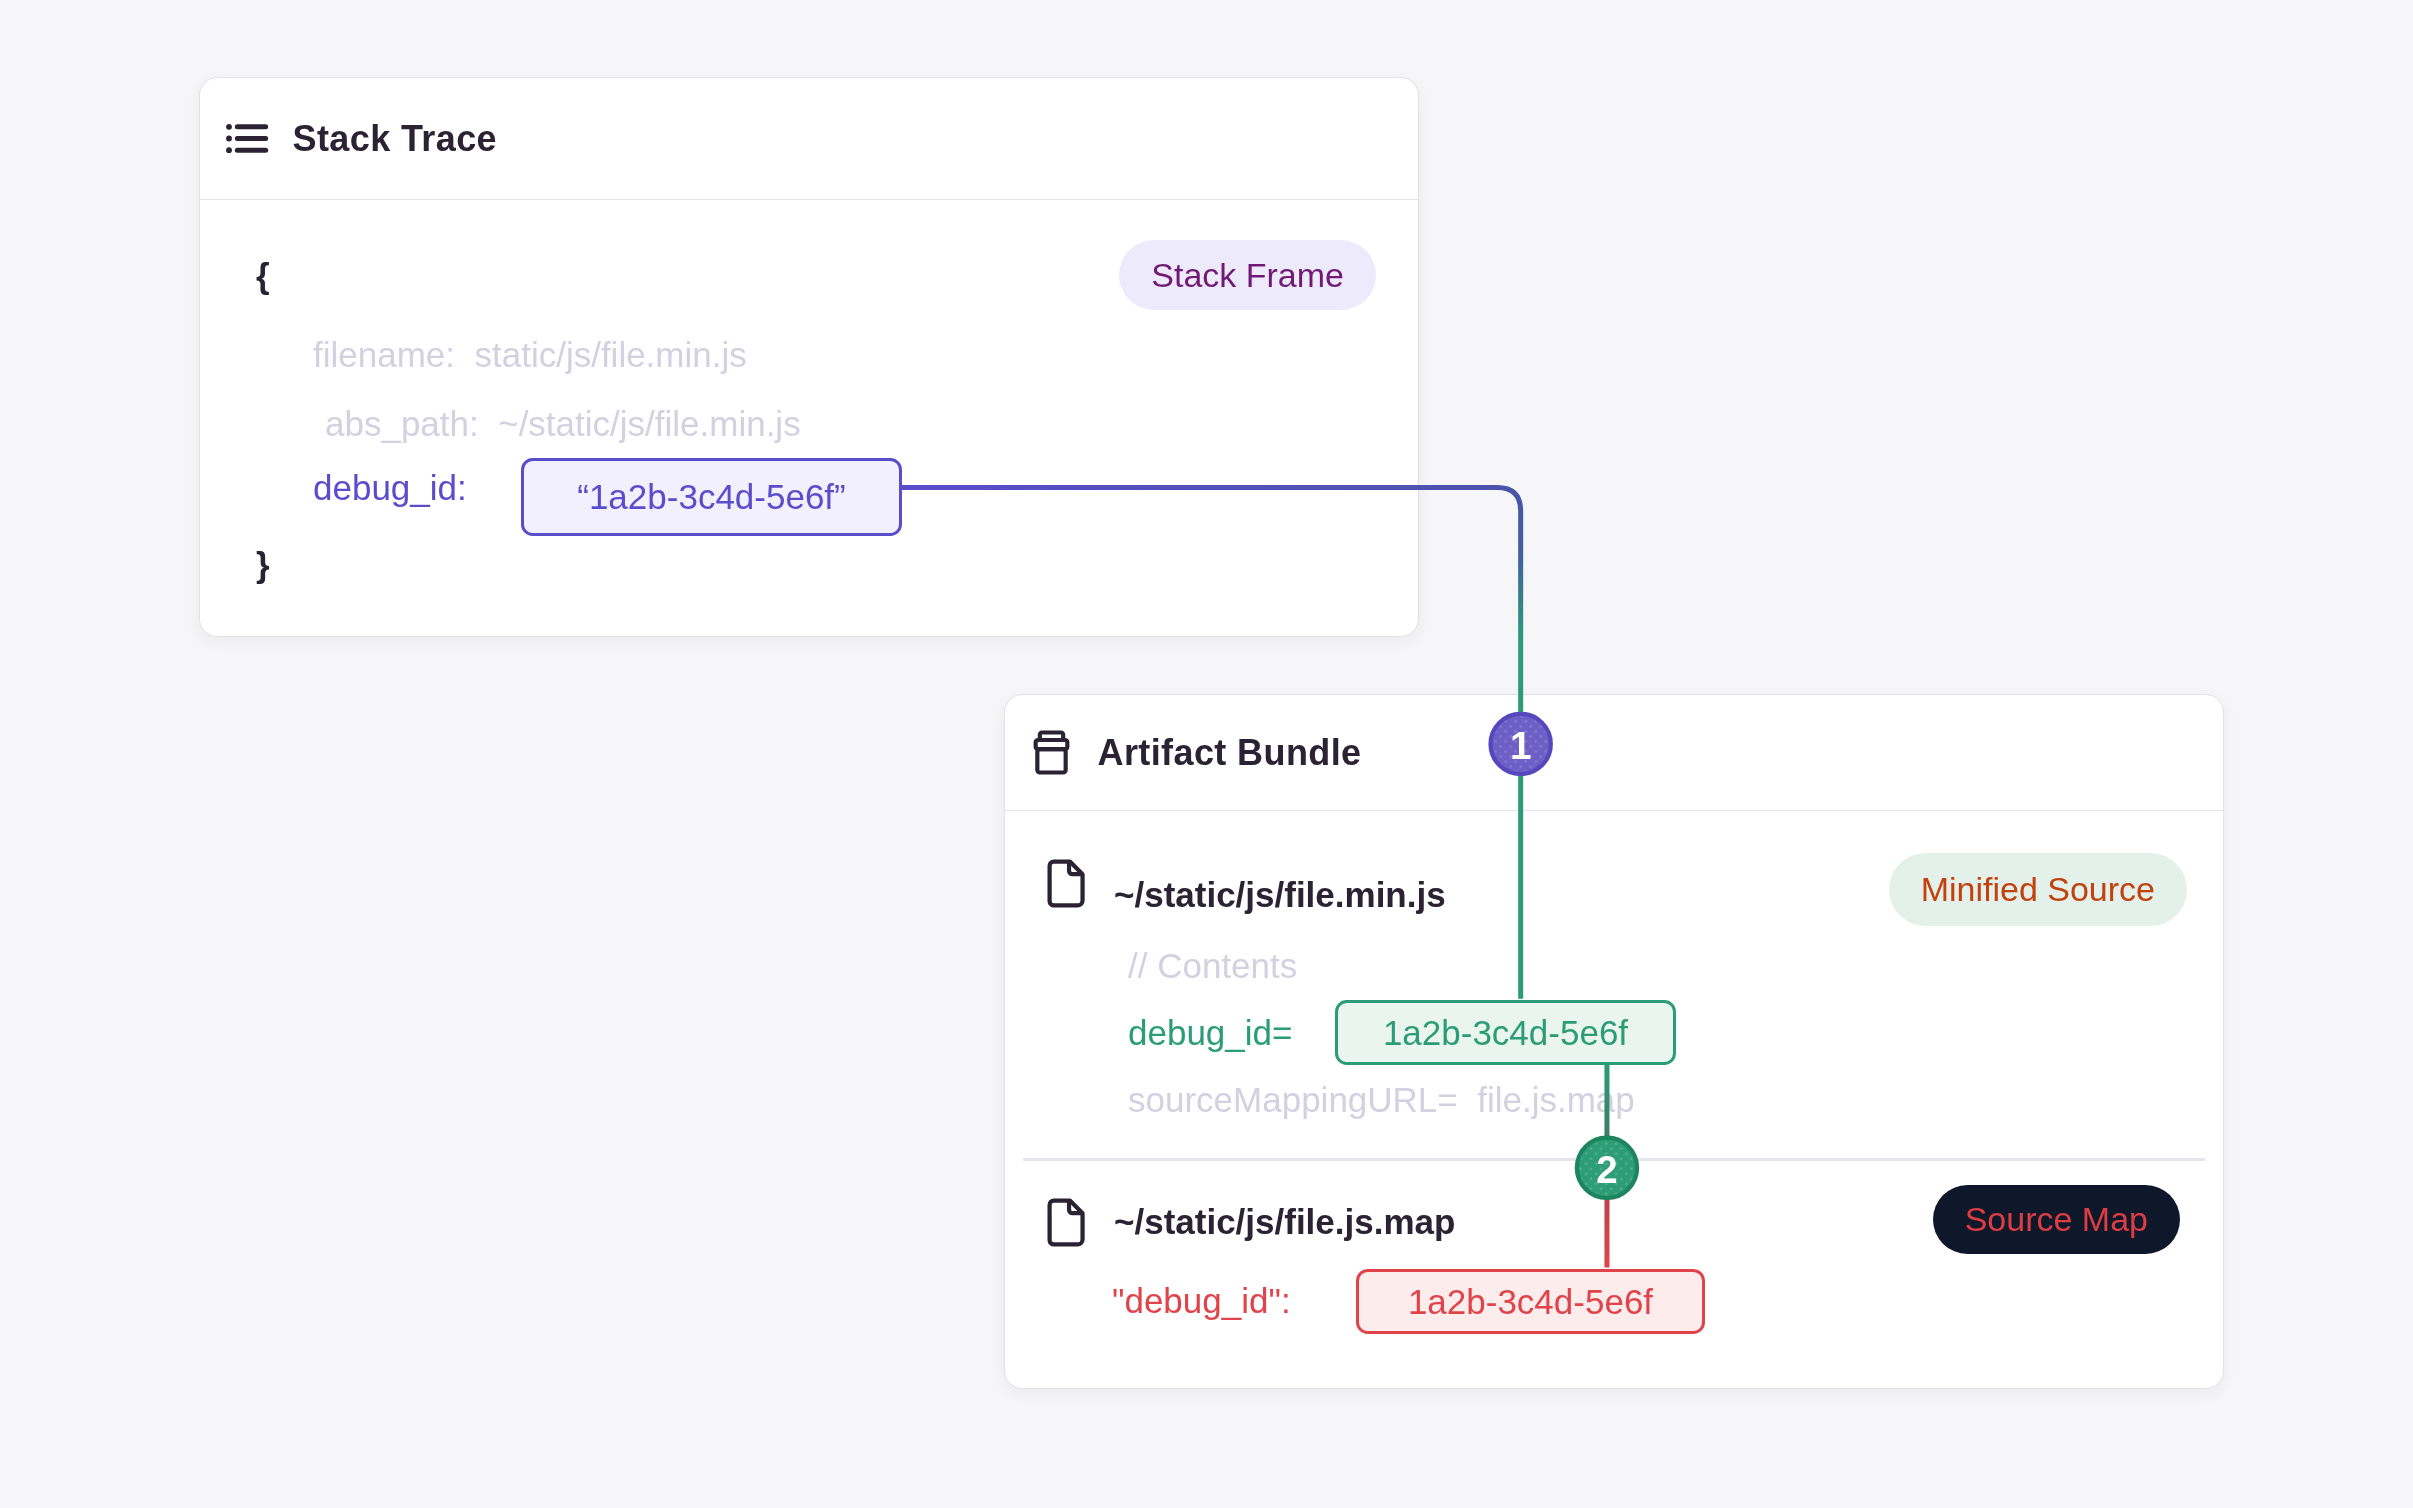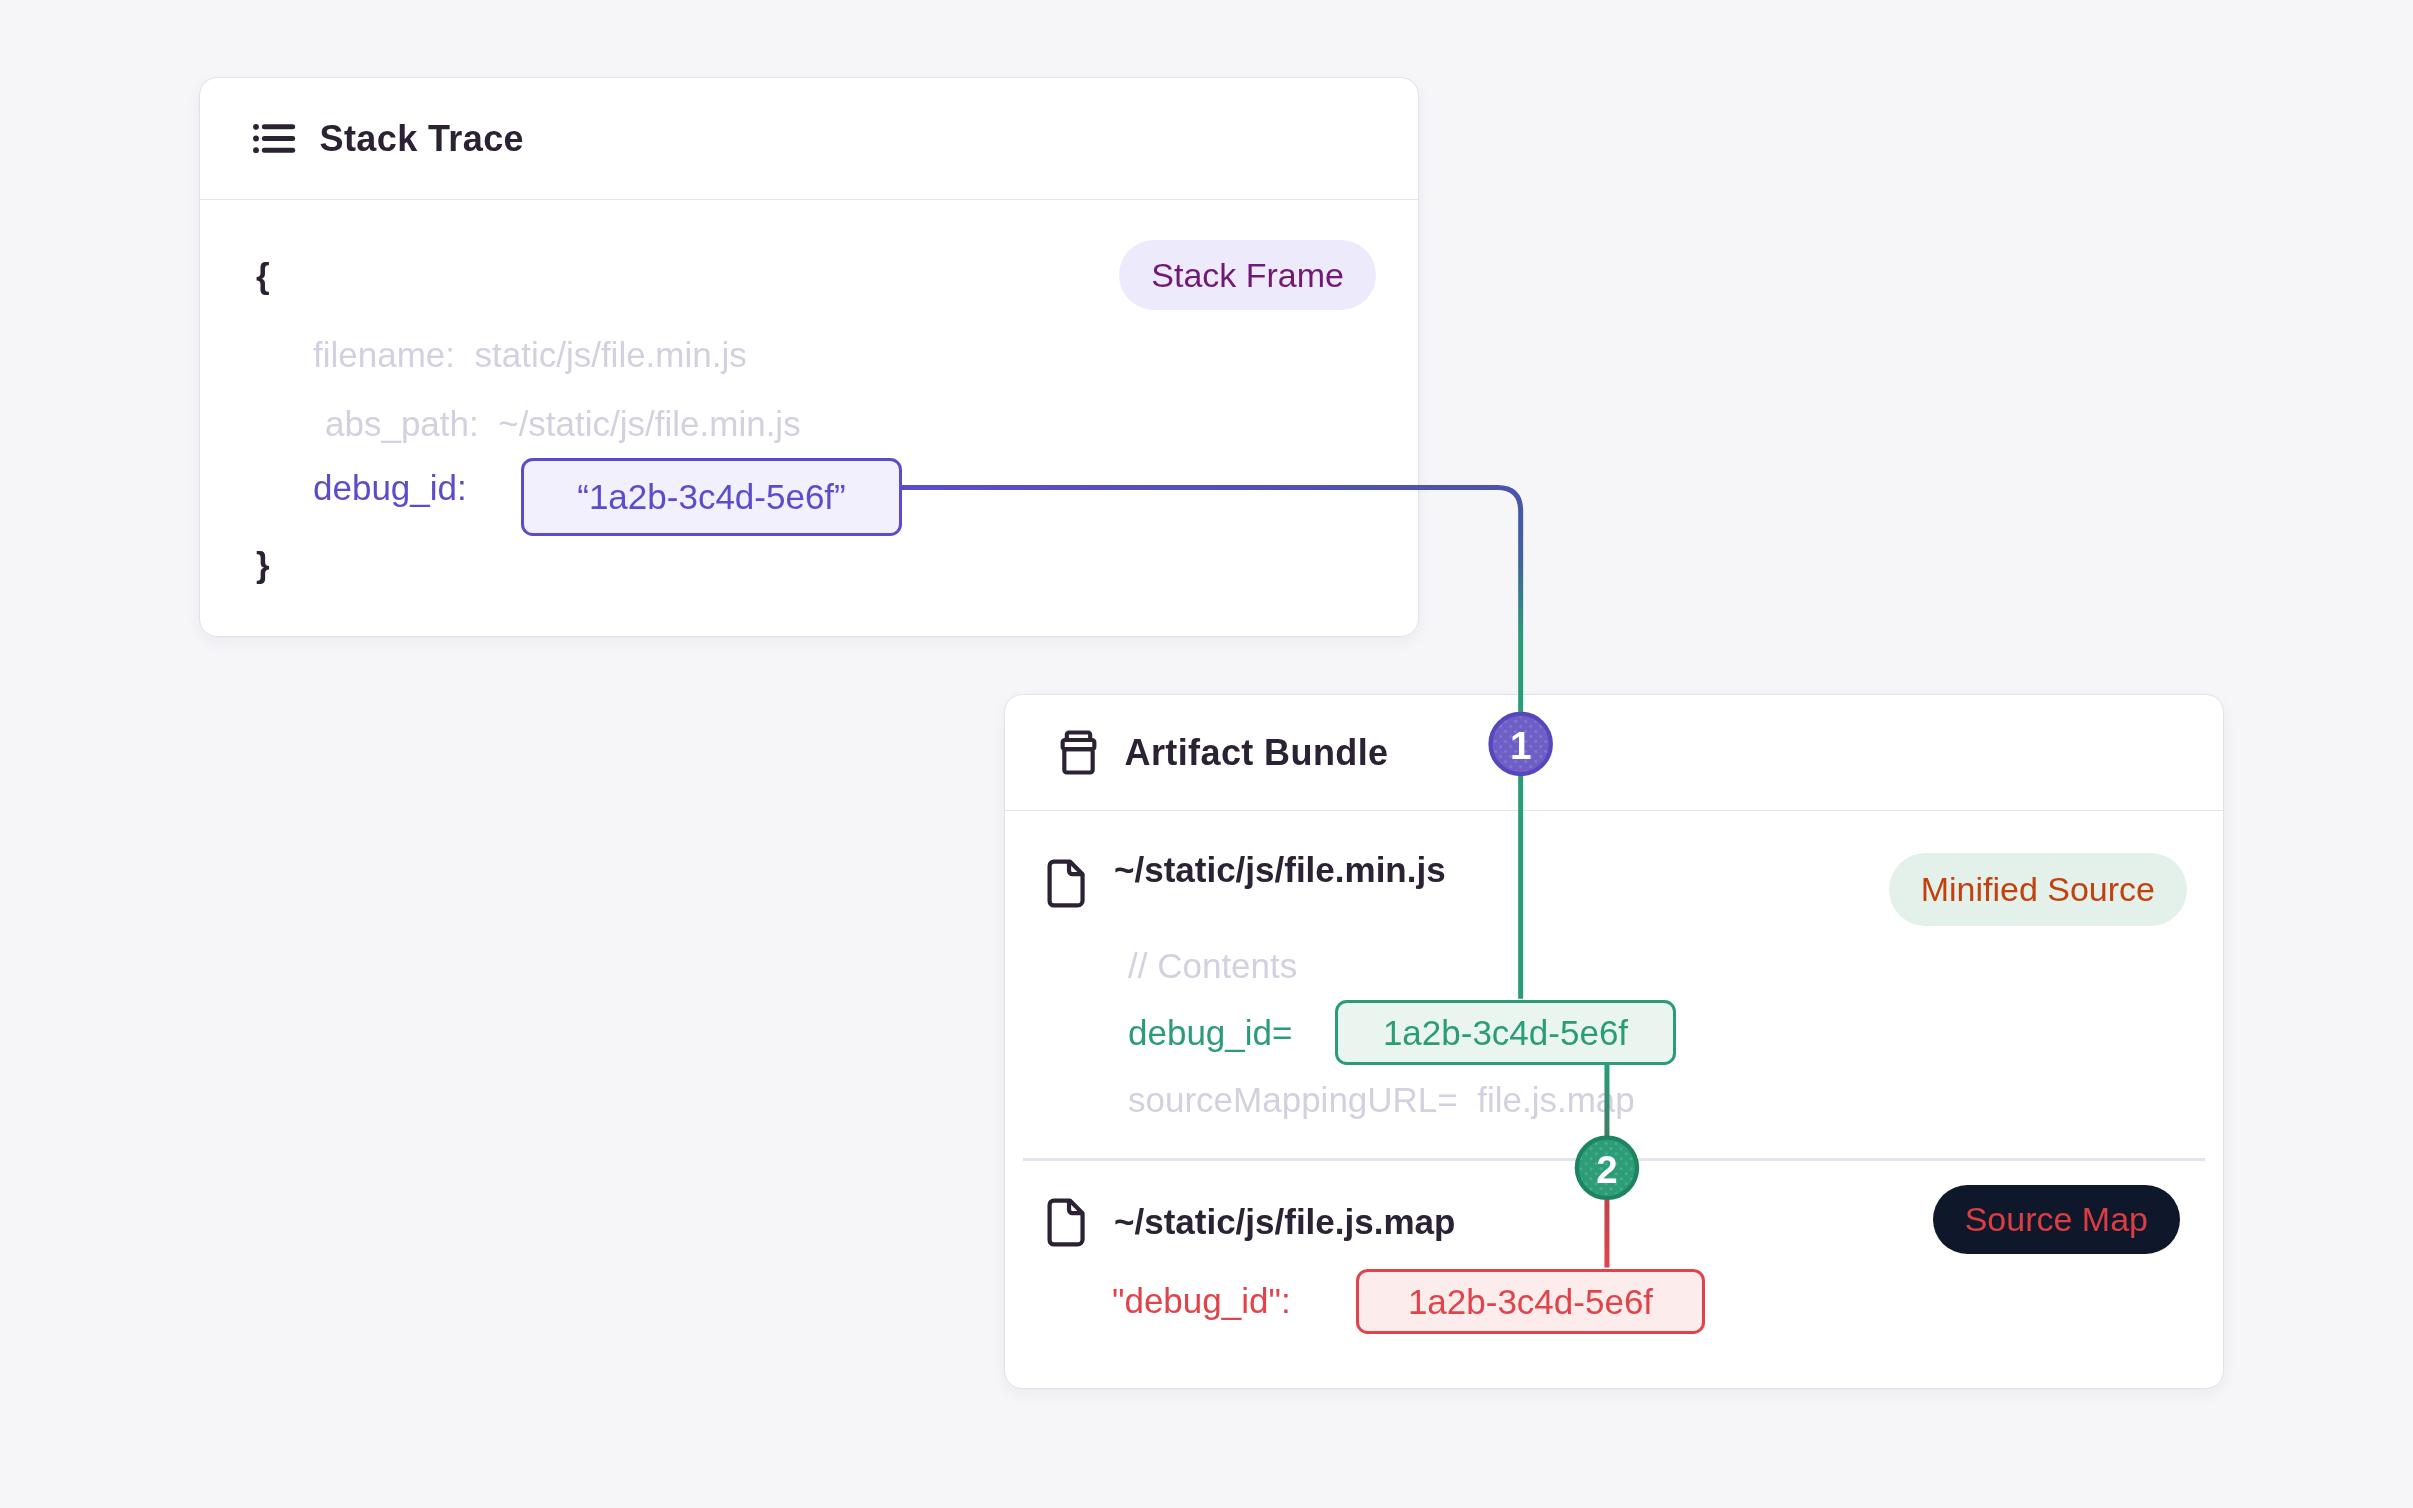--- a/index.html
+++ b/index.html
@@ -17,21 +17,21 @@
     border:1.7px solid #e3e0ec;
     border-radius:18.4px;
     box-shadow:0 5px 15px rgba(43,34,51,0.05);
   }
   .card-stack    { left:199px;  top:77px;  width:1220px; height:560px; }
   .card-artifact { left:1004px; top:694px; width:1220px; height:695px; }
 
   .card-header {
     position:absolute; top:0; left:0; right:0;
     display:flex; align-items:center;
-    padding-left:51px; gap:23.5px;
+    padding-left:24px; gap:23.5px;
     border-bottom:1.7px solid #e6e3ee;
   }
   .card-stack    .card-header { height:122px; }
   .card-artifact .card-header { height:116px; }
   .card-title { font-size:36px; font-weight:bold; color:#2b2233; letter-spacing:0.4px; }
 
   .hicon { flex:0 0 auto; display:block; }
 
   .code {
     position:absolute;
@@ -119,21 +119,21 @@
       <rect x="8" y="13" width="38" height="11" rx="2.5" fill="none" stroke="#2b2233" stroke-width="5"></rect>
       <rect x="10" y="24" width="34" height="28" rx="3" fill="none" stroke="#2b2233" stroke-width="5"></rect>
     </svg>
     <span class="card-title">Artifact Bundle</span>
   </div>
 
   <svg class="file-row-icon" style="top:164px;" width="39" height="49" viewBox="0 0 46 58">
     <path d="M8 3 H27 L42 18 V49 a6 6 0 0 1 -6 6 H8 a5 5 0 0 1 -5 -5 V8 a5 5 0 0 1 5 -5 Z" fill="none" stroke="#2b2233" stroke-width="5" stroke-linejoin="round"></path>
     <path d="M26 4 V14 a4 4 0 0 0 4 4 H41" fill="none" stroke="#2b2233" stroke-width="5" stroke-linejoin="round"></path>
   </svg>
-  <span class="code t-dark" style="left:109px; top:150px; font-weight:600;">~/static/js/file.min.js</span>
+  <span class="code t-dark" style="left:109px; top:175px; font-weight:600;">~/static/js/file.min.js</span>
   <span class="pill pill-minified">Minified Source</span>
 
   <span class="code t-gray" style="left:123px; top:246px;">// Contents</span>
 
   <span class="code t-green" style="left:123px; top:313px;">debug_id=</span>
   <span class="value-box box-green">1a2b-3c4d-5e6f</span>
 
   <span class="code t-gray" style="left:123px; top:380px;">sourceMappingURL=  file.js.map</span>
 
   <div class="row-divider"></div>

